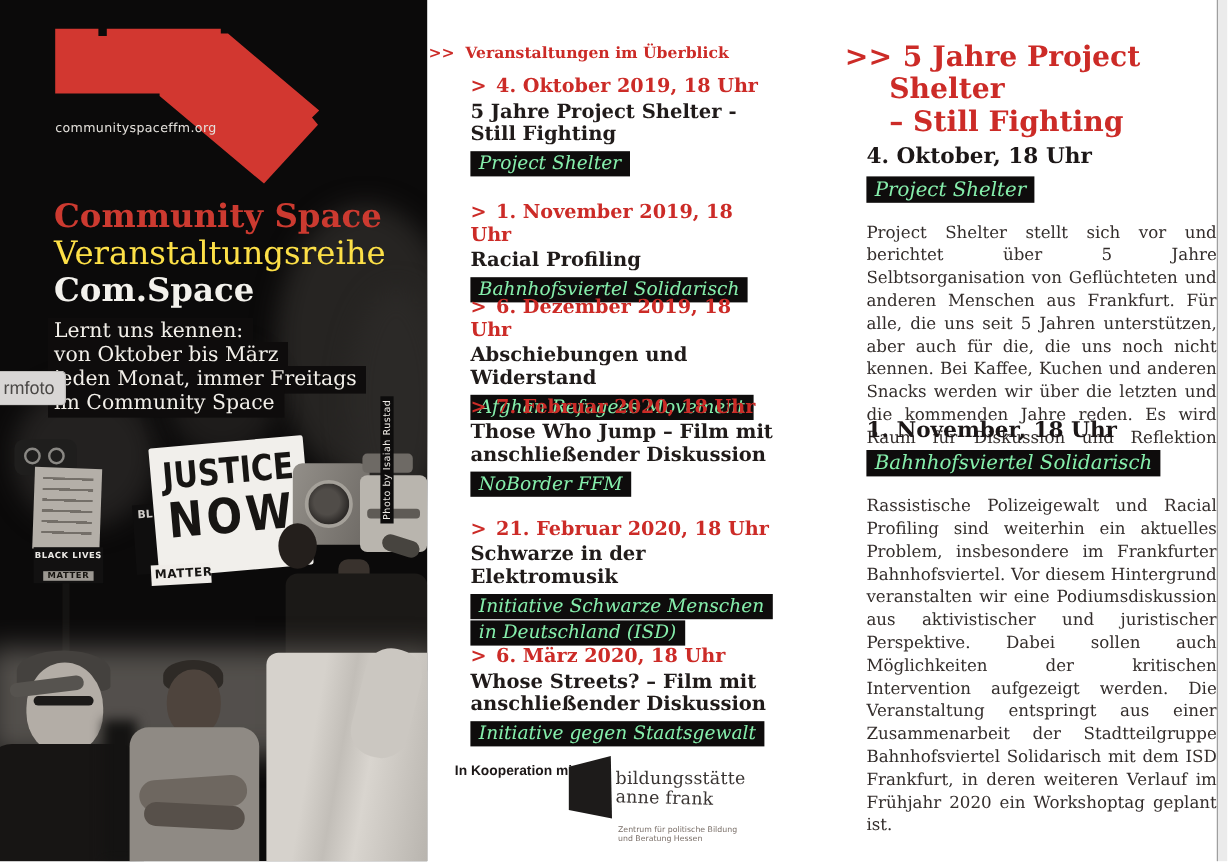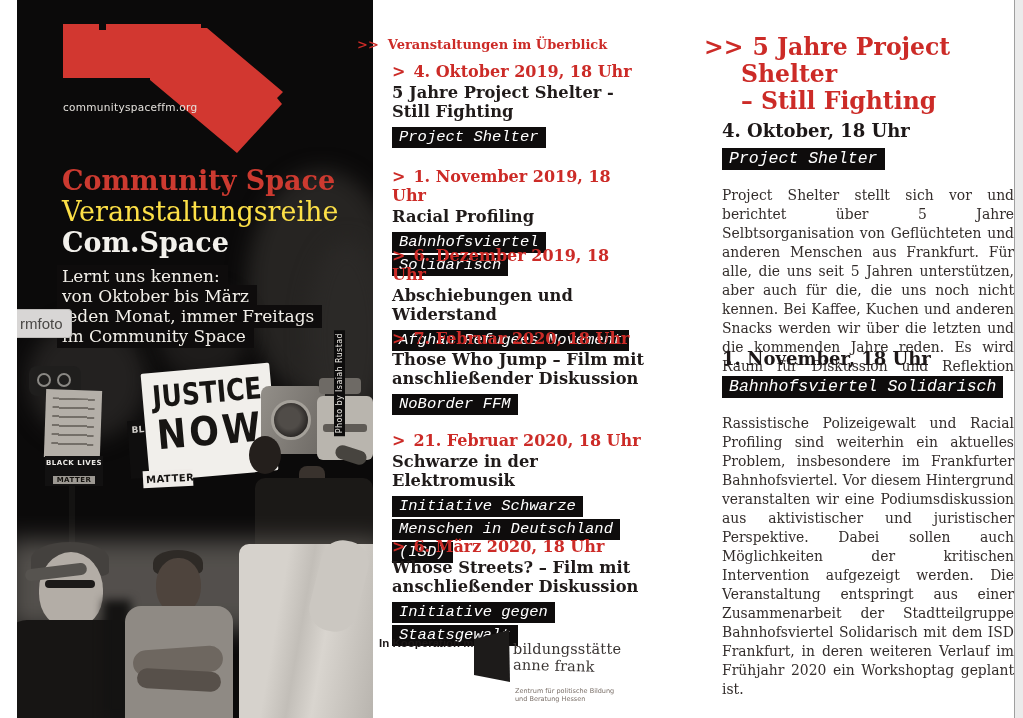--- a/index.html
+++ b/index.html
@@ -3,21 +3,21 @@
 <meta charset="utf-8">
 <style>
   * { margin:0; padding:0; box-sizing:border-box; }
   html,body { background:#ffffff; }
   .page {
     position:relative; width:1023px; height:718px; overflow:hidden;
     background:#ffffff; font-family:"DejaVu Serif", serif;
   }
   
   .photo-panel {
-    position:absolute; left:17px; top:0; width:356px; height:718px;
+    position:absolute; left:0; top:0; width:356px; height:718px;
     background:#0b0a0a; overflow:hidden;
   }
   .blob { position:absolute; border-radius:50%; filter:blur(10px); }
   .logo-svg { position:absolute; left:44px; top:20px; }
   .site-url {
     position:absolute; left:46px; top:101px;
     font:10.5px "DejaVu Sans", sans-serif; color:#e4e1dc; letter-spacing:.3px;
   }
   .t-red {
     position:absolute; left:45px; top:165px;
@@ -111,23 +111,23 @@
     position:absolute; left:357px; top:37px;
     font-size:13px; font-weight:bold; color:#cc2b27;
   }
   .mid-heading .mk { margin-right:9px; }
   .event { position:absolute; left:392px; width:254px; }
   .e-date { font-size:16px; font-weight:bold; color:#cc2b27; }
   .e-date .mk { margin-right:8px; }
   .e-title { margin-top:2px; font-size:16.3px; line-height:19px; font-weight:bold; color:#201b1a; }
   .e-org { margin-top:4px; line-height:22px; }
   .chip {
-    background:#0e0c0c; color:#ffffff; font-style:italic; font-size:15.5px;
+    background:#0e0c0c; color:#86efac; font-style:italic; font-size:15.5px;
     padding:1px 7px 2px 7px;
-    -webkit-box-decoration-break:clone; box-decoration-break:clone;font-family:Liberation Mono, monospace;
+    -webkit-box-decoration-break:clone; box-decoration-break:clone;
   }
   .koop-label {
     position:absolute; left:379px; top:637px;
     font:bold 11.5px "Liberation Sans", sans-serif; color:#1c1717;
   }
   .partner-logo-mark { position:absolute; left:473px; top:629px; }
   .partner-name { position:absolute; left:513px; top:641px; color:#3a3533; }
   .partner-name .n1 { font-size:14.5px; letter-spacing:.2px; }
   .partner-name .n2 { font-size:14.5px; letter-spacing:.2px; transform:rotate(1.5deg); margin-top:1px; }
   .partner-tagline { position:absolute; left:515px; top:687px; font:6.5px/8px "DejaVu Sans", sans-serif; color:#7a6f68; }

